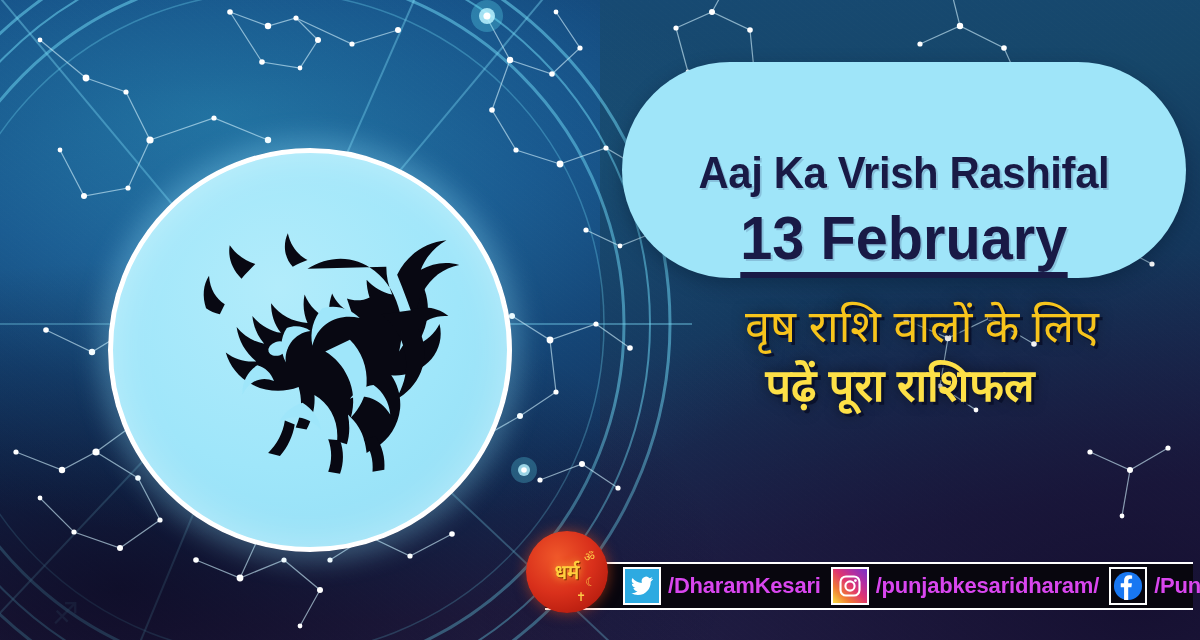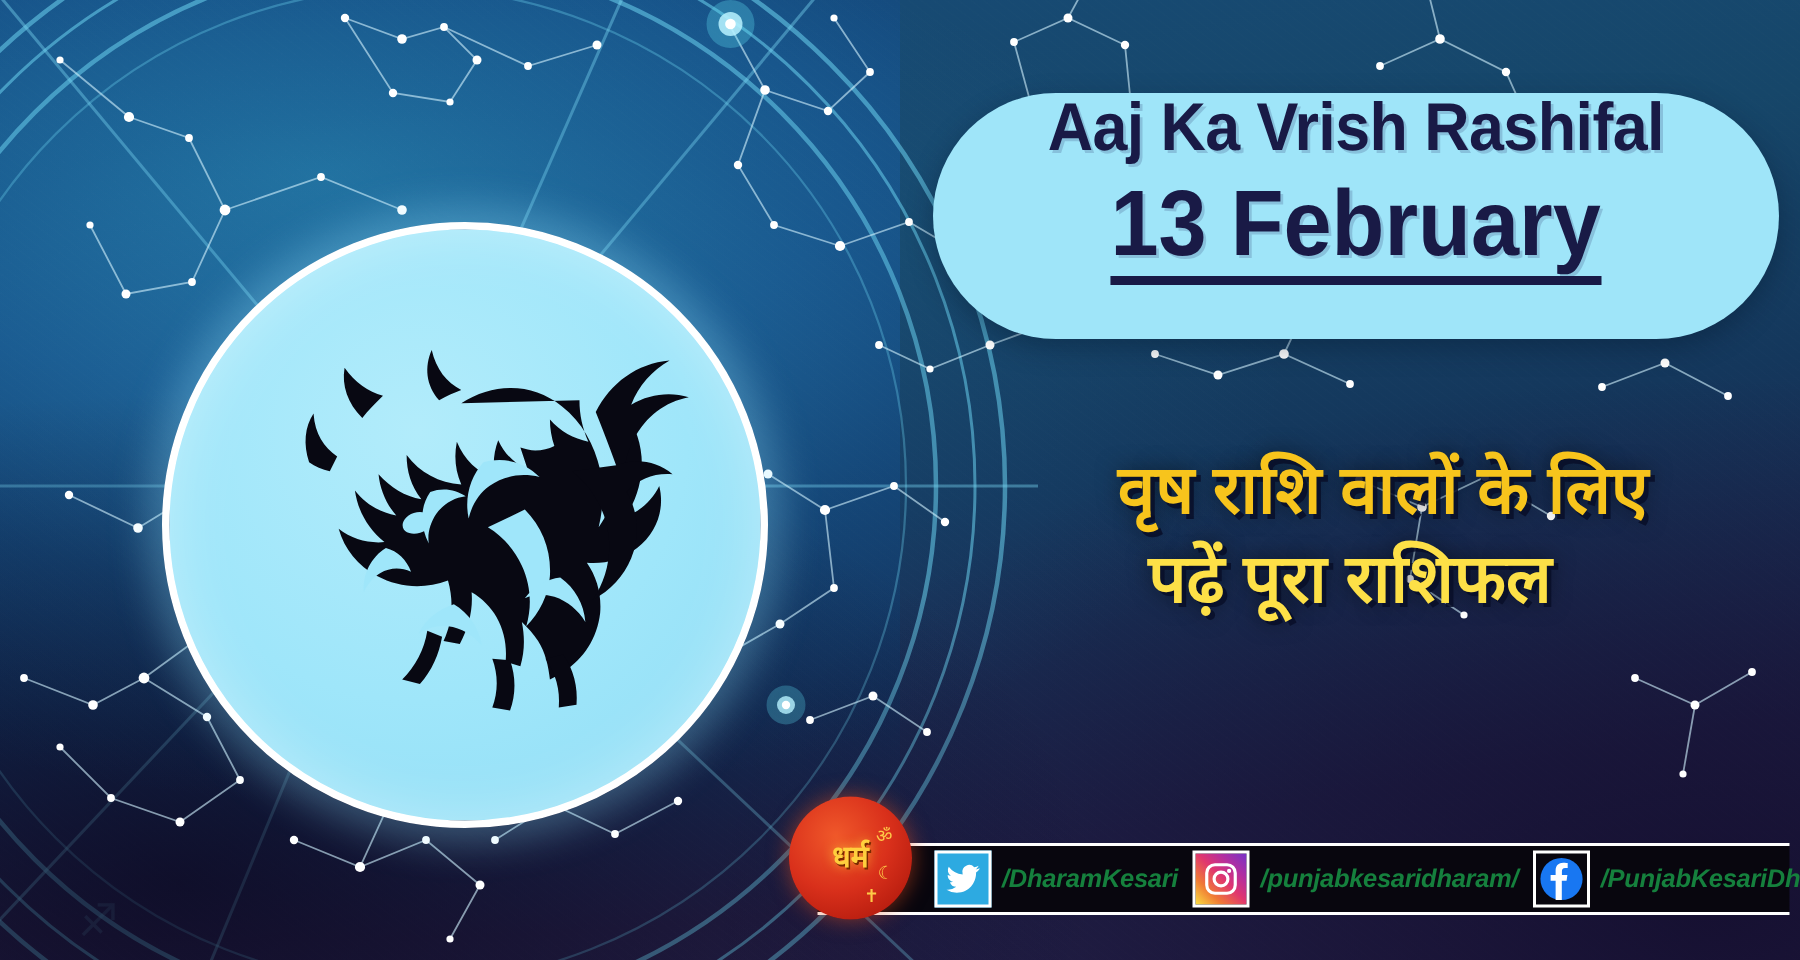--- a/index.html
+++ b/index.html
@@ -52,25 +52,25 @@
     border-radius:50%;
     background:radial-gradient(circle at 42% 34%, #b2ecfb 0%, #9fe6fa 52%, #8fdcf4 100%);
     border:5px solid #ffffff;
     box-shadow:0 0 26px 10px rgba(150,230,255,.30), inset 0 0 40px rgba(255,255,255,.35);
   }
   .disc .bull{ position:absolute; left:8%; top:10%; width:86%; height:80%; }
   .disc .bull svg{ width:100%; height:100%; display:block; }
 
   
   .pill{
-    position:absolute; left:622px; top:62px; width:564px; height:164px;
+    position:absolute; left:622px; top:62px; width:564px; height:216px;
     border-radius:112px;
     background:#9fe5f9;
     display:flex; flex-direction:column;
-    align-items:center; justify-content:flex-start;
+    align-items:center; justify-content:flex-end;
     box-shadow:0 6px 18px rgba(4,20,40,.35);
   }
   .pill-l1{
     font-size:45px; font-weight:bold; color:#191a46;
     letter-spacing:-.4px; line-height:1;
     font-stretch:condensed;
     transform:scaleX(.93);
     white-space:nowrap;
     text-shadow:2px 2px 0 rgba(30,35,90,.18);
   }
@@ -83,21 +83,21 @@
     padding-bottom:3px;
     text-shadow:2px 2px 0 rgba(30,35,90,.18);
   }
 
   
   .headline{
     position:absolute; left:600px; top:300px; width:600px;
     text-align:center;
   }
   .hl-yellow{
-    font-size:45px; font-weight:bold; color:#f7c41c;
+    font-size:45px; font-weight:normal; color:#f7c41c;
     line-height:1.18; white-space:nowrap;
     text-shadow:3px 3px 0 rgba(8,14,40,.85), 0 0 14px rgba(0,0,0,.5);
     margin-left:44px;
   }
   .hl-white{
     margin-top:6px;
     font-size:45px; font-weight:bold; color:#fde047;
     line-height:1.18; white-space:nowrap;
     text-shadow:3px 3px 0 rgba(8,14,40,.85), 0 0 14px rgba(0,0,0,.55);
   }
@@ -118,22 +118,22 @@
     border:2px solid #ffffff;
     position:relative;
   }
   .s-icon.tw{ background:#2daae1; }
   .s-icon.ig{
     background:linear-gradient(45deg,#f9d640 2%,#f07b35 26%,#e0366f 52%,#b32ea0 74%,#7633c8 100%);
   }
   .s-icon.fb{ background:#08060e; }
   .s-icon svg{ display:block; }
   .s-handle{
-    color:#15803d; font-size:17px; font-weight:bold;
-    padding:0 10px 0 7px; white-space:nowrap; letter-spacing:-.2px;font-style:italic;
+    color:#d946ef; font-size:22px; font-weight:bold;
+    padding:0 10px 0 7px; white-space:nowrap; letter-spacing:-.2px;
   }
   .logo-badge{
     position:absolute; left:526px; top:531px; width:82px; height:82px;
     border-radius:50%;
     background:radial-gradient(circle at 38% 32%, #f0582a 0%, #d9301b 48%, #a41208 100%);
     box-shadow:0 0 14px rgba(230,80,30,.55);
     display:flex; align-items:center; justify-content:center;
     overflow:hidden;
   }
   .logo-badge .lg-text{

